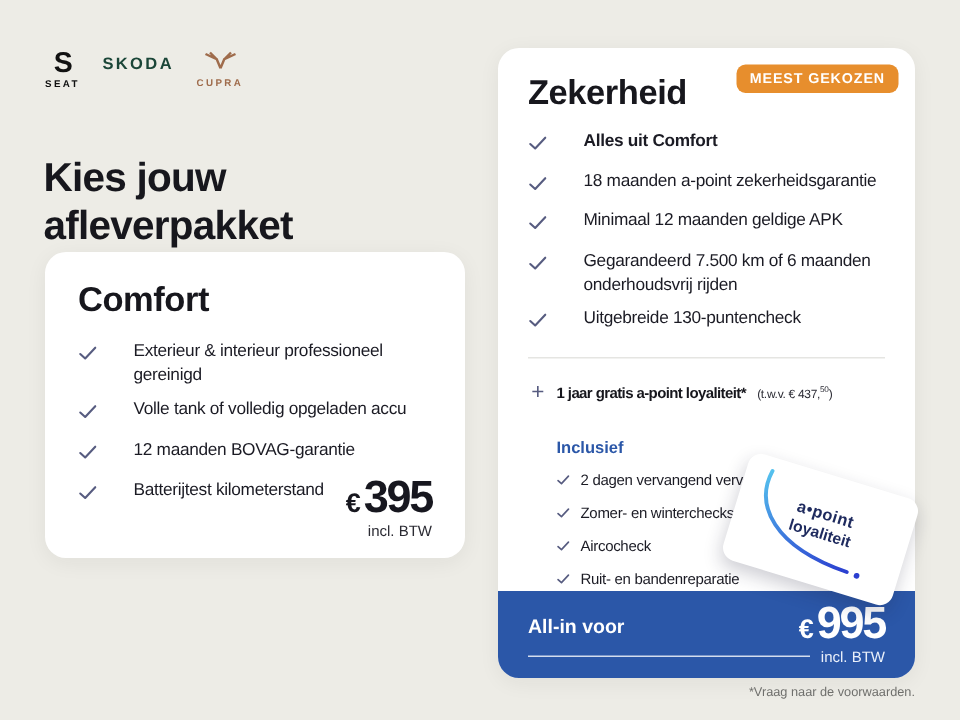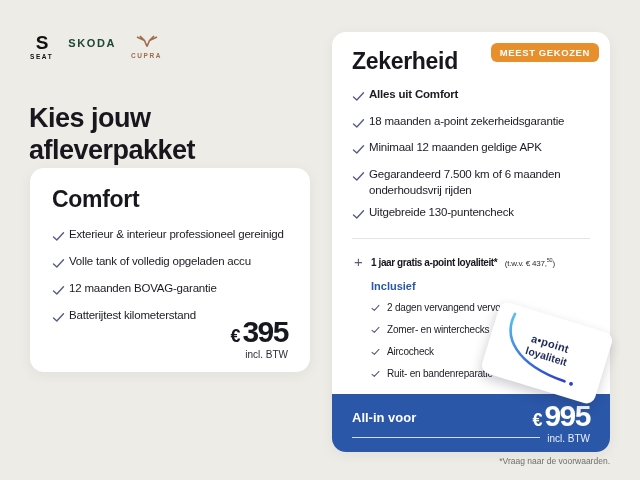--- a/index.html
+++ b/index.html
@@ -23,21 +23,21 @@
   .heading{position:absolute;left:29px;top:82px;font-size:27px;line-height:32px;font-weight:600;letter-spacing:-0.5px;color:#17171D;margin-top:20px;}
 
   
   .card{position:absolute;background:#fff;border-radius:14px;box-shadow:0 3px 14px rgba(40,40,40,0.06);}
   .card-title{font-size:23px;font-weight:700;letter-spacing:-0.3px;color:#17171D;}
 
   
   #comfort-card{left:30px;top:168px;width:280px;height:204px;padding:16px 22px;box-sizing:border-box;}
   #comfort-card .card-title{margin-top:2px;}
   .feature-list{margin-top:13px;}
-  .feature{display:flex;gap:4px;margin-bottom:7px;}
+  .feature{display:flex;gap:24px;margin-bottom:7px;}
   .feature .chk{flex:0 0 13px;margin-top:2px;color:var(--check-indigo,#575C80);}
   .feature .txt{font-size:11.5px;line-height:16px;letter-spacing:-0.2px;font-weight:500;color:#1B1B24;}
   .feature.bold .txt{font-weight:700;}
 
   .price-block{position:absolute;right:22px;bottom:12px;text-align:right;}
   .price-line{display:flex;align-items:baseline;justify-content:flex-end;}
   .price-cur{font-size:18px;font-weight:600;margin-right:2px;}
   .price-amt{font-size:30px;font-weight:800;letter-spacing:-1.5px;text-align:center;}
   .price-note{font-size:10px;font-weight:500;color:#2B2B33;margin-top:0px;}
 
@@ -49,21 +49,21 @@
   #zekerheid-card .feature{margin-bottom:6.5px;}
 
   .divider{border-top:1px solid #E5E5E2;margin:14px 0 13px 0;}
 
   .bonus-row{display:flex;gap:6px;align-items:baseline;white-space:nowrap;}
   .plus{flex:0 0 13px;font-size:15px;font-weight:500;color:var(--check-indigo,#575C80);text-align:center;position:relative;top:1px;}
   .bonus-title{font-size:10px;font-weight:700;letter-spacing:-0.4px;color:#17171D;}
   .bonus-value{font-size:8px;letter-spacing:-0.2px;color:#2A2A33;margin-left:3px;}
   .bonus-value sup{font-size:5.5px;}
 
-  .inclusief{margin-left:19px;margin-top:10px;}
+  .inclusief{margin-left:19px;margin-top:23px;}
   .inclusief-label{font-size:11px;font-weight:700;color:var(--accent-blue,#2B57A8);}
   .sub-list{margin-top:6px;}
   .sub-item{display:flex;gap:7px;margin-bottom:4px;align-items:center;}
   .sub-item .chk{flex:0 0 9px;color:var(--check-indigo,#575C80);}
   .sub-item .txt{font-size:10px;font-weight:500;letter-spacing:-0.2px;color:#1B1B24;}
 
   
   .loyalty-card{position:absolute;right:4px;top:284px;width:118px;height:74px;background:#fff;border-radius:9px;
     transform:rotate(17deg);box-shadow:0 5px 12px rgba(30,30,60,0.22);z-index:5;}
   .loyalty-text{position:absolute;left:38px;top:21px;text-align:center;color:#1E2A5E;line-height:1.15;}

